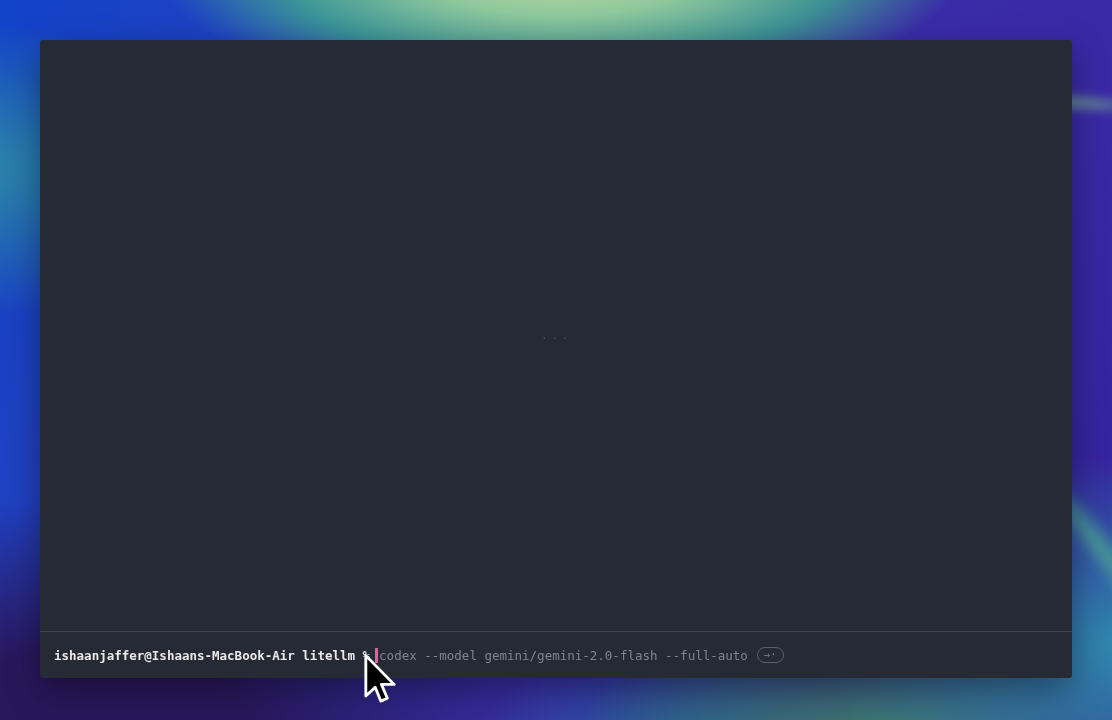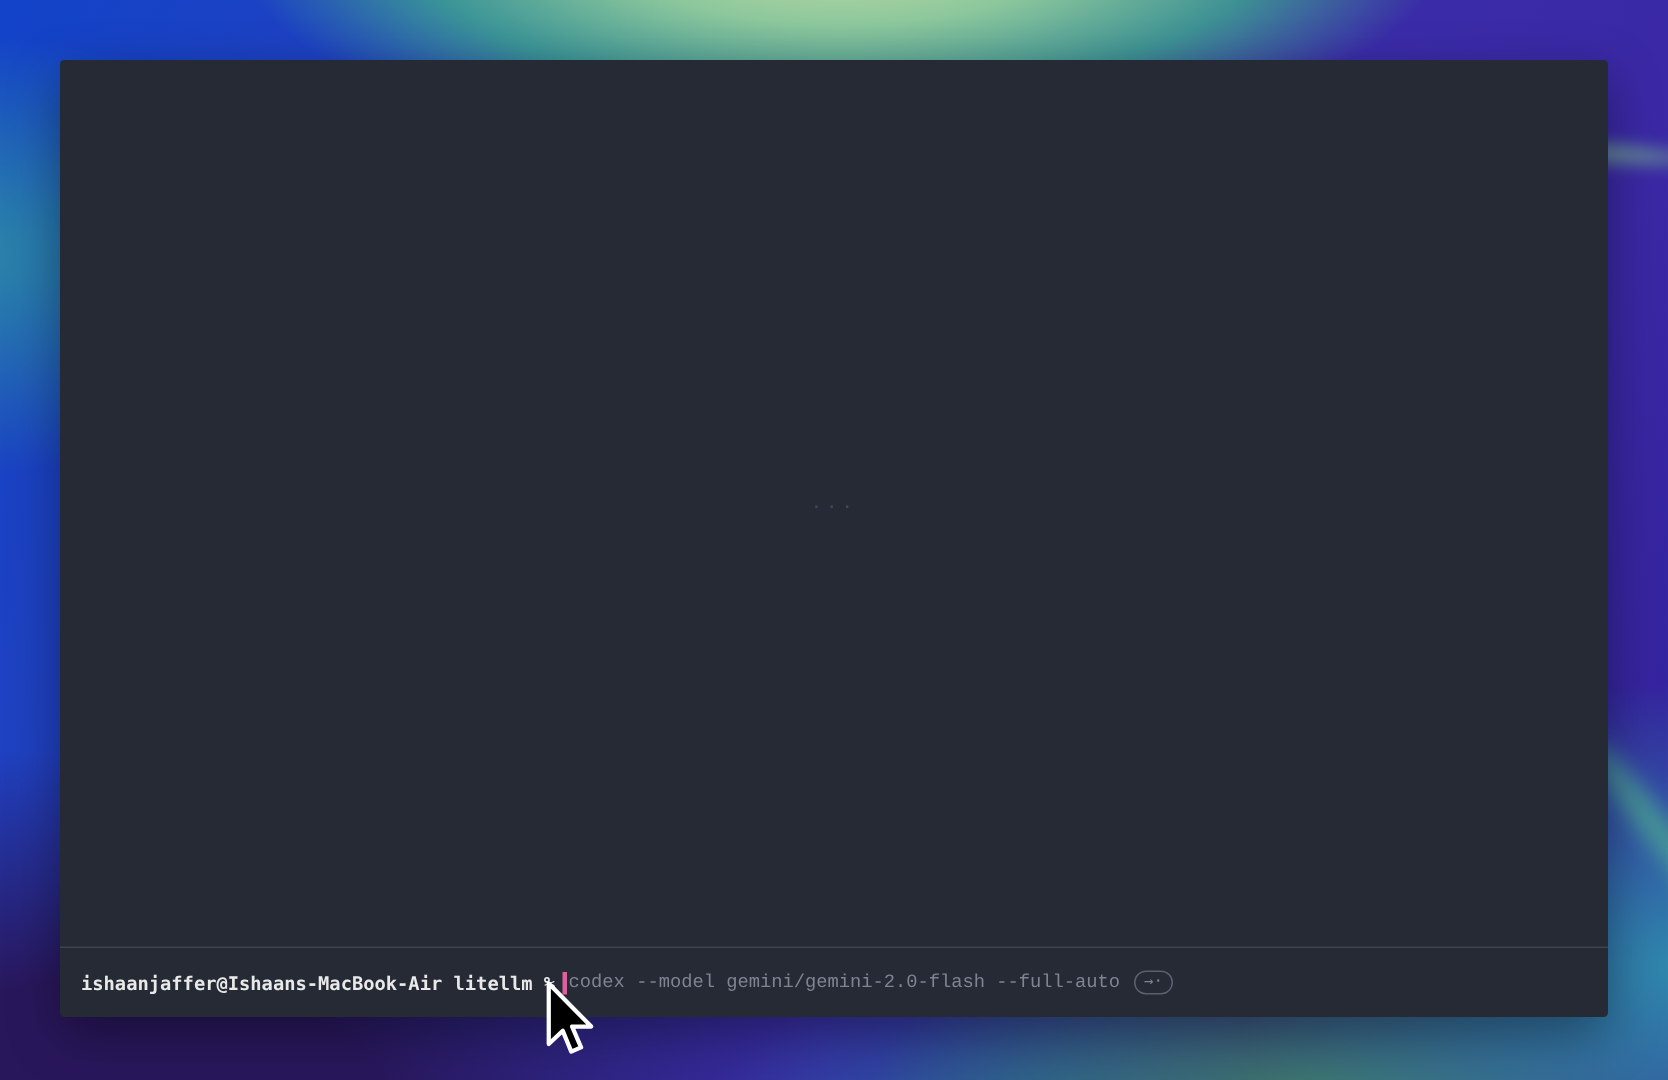--- a/index.html
+++ b/index.html
@@ -63,21 +63,21 @@
     font-size: 12.5px;
   }
   .prompt-label { color: #e9e9e9; font-weight: bold; }
   .text-cursor {
     display: inline-block;
     width: 3px; height: 15px;
     background: #e0609e;
     margin-left: 5px; margin-right: 1px;
     vertical-align: text-bottom;
   }
-  .suggestion-text { color: #7e8591; font-family: Liberation Mono, monospace; }
+  .suggestion-text { color: #7e8591; }
   .accept-hint {
     display: inline-block;
     margin-left: 9px;
     border: 1px solid #596070;
     border-radius: 8px;
     padding: 0 6px 1px 6px;
     color: #7e8591;
     font-size: 10.5px;
     line-height: 13px;
   }

